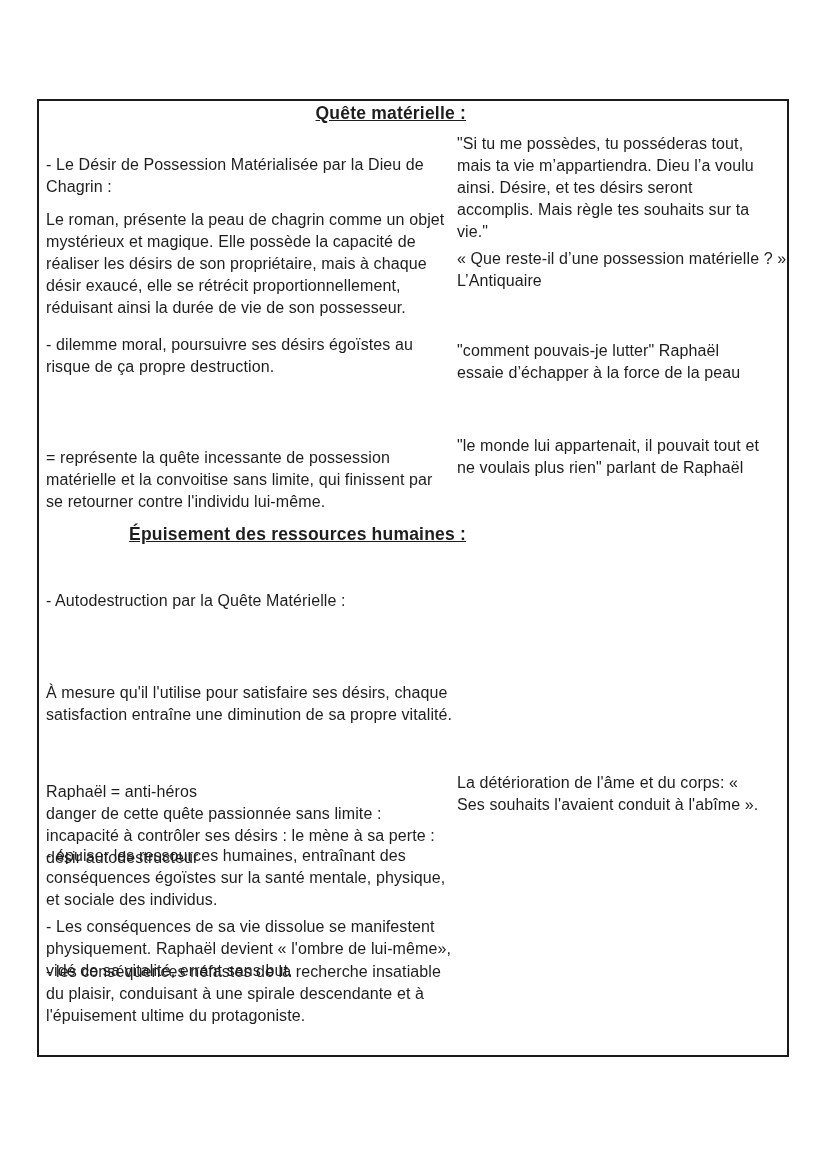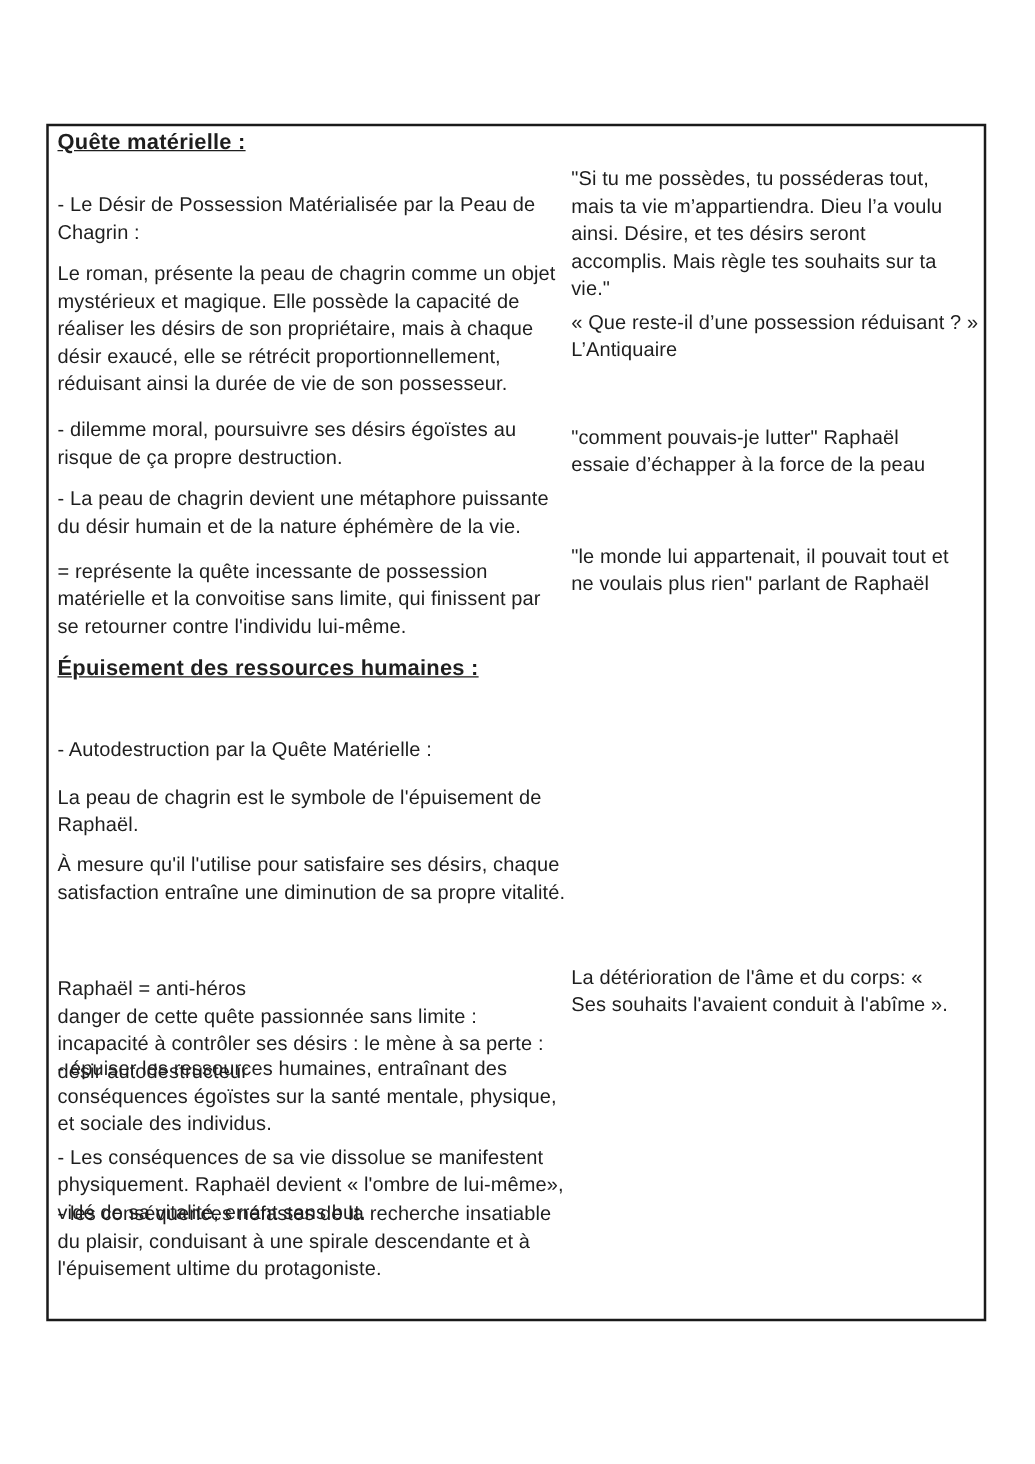--- a/index.html
+++ b/index.html
@@ -37,55 +37,52 @@
   }
   .col-left  { left: 7px;   width: 420px; }
   .col-right { left: 418px; width: 330px; }
   .heading {
     font-weight: bold;
     font-size: 17.5px;
     line-height: 24px;
     text-decoration: underline;
     white-space: nowrap;
     letter-spacing: 0.2px;
+    text-align: right;
   }
 </style>
 </head>
 <body>
 
 <div class="page">
   <div class="content-box">
 
     <div class="blk col-left heading" style="top:0px">Quête matérielle :</div>
 
-    <div class="blk col-left" style="top:53px">- Le Désir de Possession Matérialisée par la Peau de
+    <div class="blk col-left" style="top:53px">- Le Désir de Possession Matérialisée par la Dieu de
 Chagrin :</div>
 
     <div class="blk col-left" style="top:108px">Le roman, présente la peau de chagrin comme un objet
 mystérieux et magique. Elle possède la capacité de
 réaliser les désirs de son propriétaire, mais à chaque
 désir exaucé, elle se rétrécit proportionnellement,
 réduisant ainsi la durée de vie de son possesseur.</div>
 
     <div class="blk col-left" style="top:233px">- dilemme moral, poursuivre ses désirs égoïstes au
 risque de ça propre destruction.</div>
 
-    <div class="blk col-left" style="top:288px">- La peau de chagrin devient une métaphore puissante
-du désir humain et de la nature éphémère de la vie.</div>
 
     <div class="blk col-left" style="top:346px">= représente la quête incessante de possession
 matérielle et la convoitise sans limite, qui finissent par
 se retourner contre l'individu lui-même.</div>
 
     <div class="blk col-left heading" style="top:421px">Épuisement des ressources humaines :</div>
 
     <div class="blk col-left" style="top:489px">- Autodestruction par la Quête Matérielle :</div>
 
-    <div class="blk col-left" style="top:527px">La peau de chagrin est le symbole de l'épuisement de
-Raphaël.</div>
 
     <div class="blk col-left" style="top:581px">À mesure qu'il l'utilise pour satisfaire ses désirs, chaque
 satisfaction entraîne une diminution de sa propre vitalité.</div>
 
     <div class="blk col-left" style="top:680px">Raphaël = anti-héros
 danger de cette quête passionnée sans limite :
 incapacité à contrôler ses désirs : le mène à sa perte :
 désir autodestructeur</div>
 
     <div class="blk col-left" style="top:744px">- épuiser les ressources humaines, entraînant des
@@ -99,21 +96,21 @@
     <div class="blk col-left" style="top:860px">- les conséquences néfastes de la recherche insatiable
 du plaisir, conduisant à une spirale descendante et à
 l'épuisement ultime du protagoniste.</div>
 
     <div class="blk col-right" style="top:32px">"Si tu me possèdes, tu posséderas tout,
 mais ta vie m’appartiendra. Dieu l’a voulu
 ainsi. Désire, et tes désirs seront
 accomplis. Mais règle tes souhaits sur ta
 vie."</div>
 
-    <div class="blk col-right" style="top:147px; width:334px">« Que reste-il d’une possession réduisant ? »
+    <div class="blk col-right" style="top:147px; width:334px">« Que reste-il d’une possession matérielle ? »
 L’Antiquaire</div>
 
     <div class="blk col-right" style="top:239px">"comment pouvais-je lutter" Raphaël
 essaie d’échapper à la force de la peau</div>
 
     <div class="blk col-right" style="top:334px">"le monde lui appartenait, il pouvait tout et
 ne voulais plus rien" parlant de Raphaël</div>
 
     <div class="blk col-right" style="top:671px">La détérioration de l'âme et du corps: «
 Ses souhaits l'avaient conduit à l'abîme ».</div>

